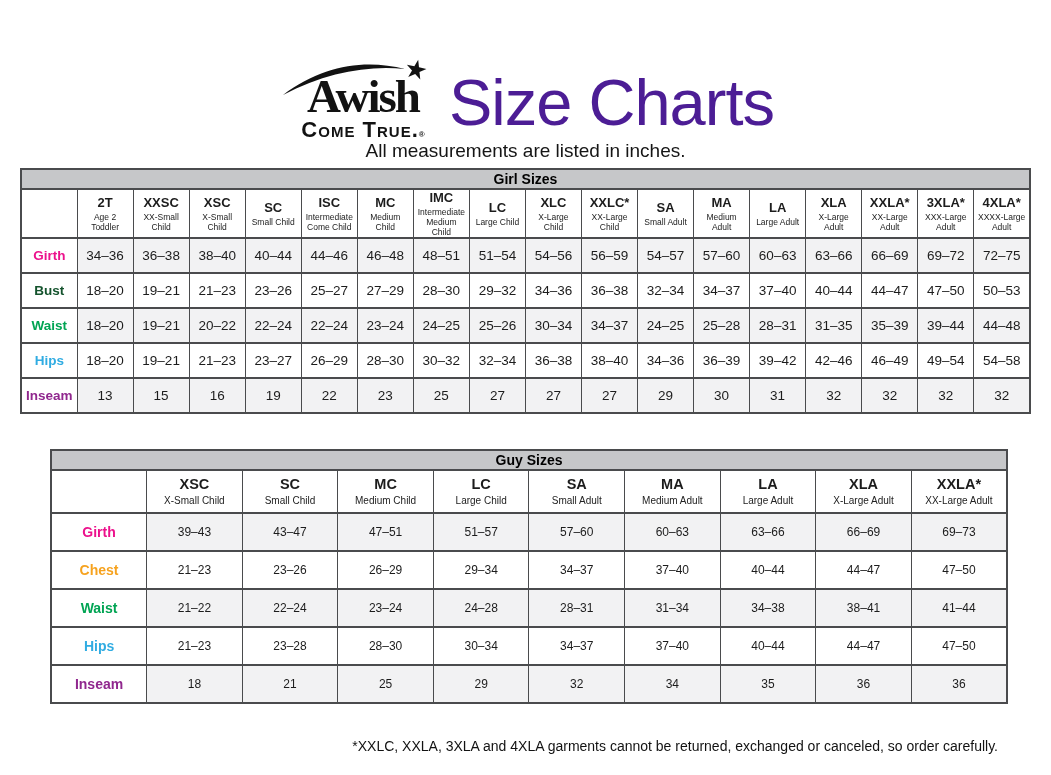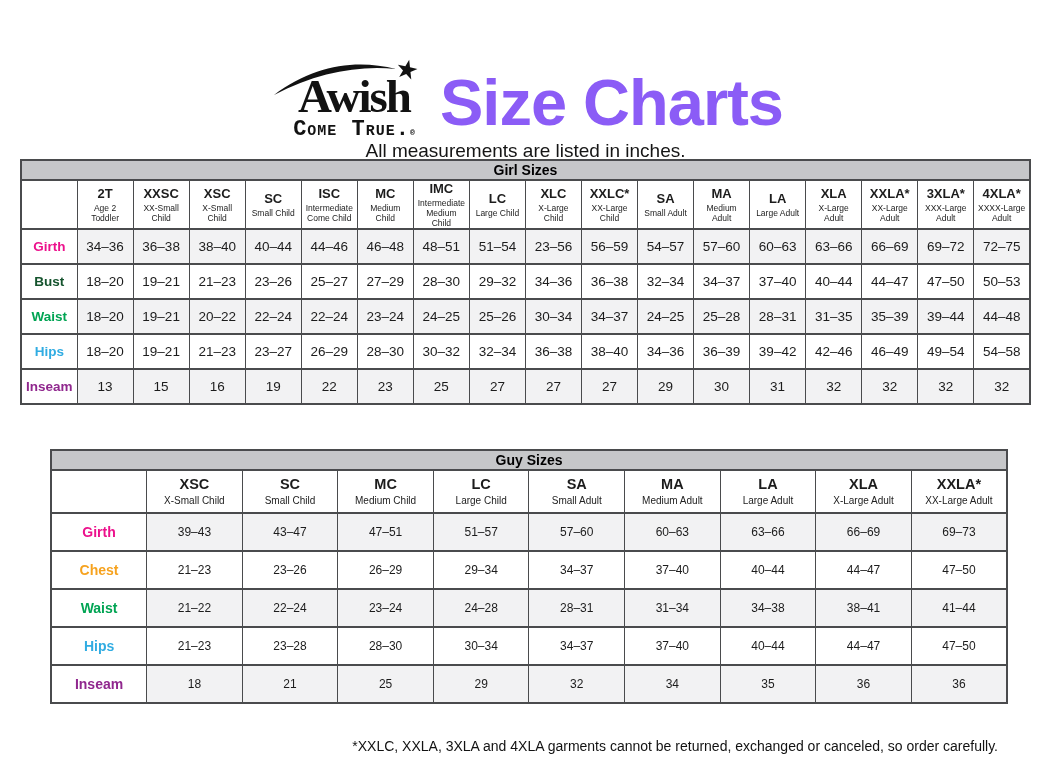--- a/index.html
+++ b/index.html
@@ -20,36 +20,36 @@
     position:absolute;top:26px;left:0;width:100%;
     display:flex;justify-content:center;align-items:center;
   }
   .brand{position:relative;width:172px;height:84px;color:#121212;flex:0 0 auto;}
   .brand-swoosh{position:absolute;left:2px;top:-3px;width:168px;height:42px;pointer-events:none;}
   .brand-line1{
     font-family:"Liberation Serif", serif;font-weight:700;font-size:47px;line-height:1;
     text-align:center;letter-spacing:-2px;margin-top:13px;
   }
   .brand-line2{
-    font-family:Liberation Mono, monospace;font-weight:700;font-size:22px;line-height:1;
+    font-family:Liberation Sans, sans-serif;font-weight:700;font-size:22px;line-height:1;
     text-align:center;font-variant:small-caps;letter-spacing:1px;margin-top:-1px;white-space:nowrap;
   }
   .brand-reg{font-size:8px;vertical-align:baseline;letter-spacing:0;}
   .page-title{
-    font-size:65px;font-weight:700;letter-spacing:-1px;color:#8b5cf6;
+    font-size:65px;font-weight:400;letter-spacing:-1px;color:#4c1d95;
     line-height:1;white-space:nowrap;
   }
   .subtitle{
     position:absolute;top:121px;left:0;width:100%;text-align:center;
     font-size:19px;color:#151515;
   }
 
   
   .table-wrap{position:absolute;}
-  #girl-wrap{left:20px;top:159px;width:1011px;}
+  #girl-wrap{left:20px;top:168px;width:1011px;}
   #guy-wrap{left:50px;top:449px;width:958px;}
 
   table.size-table{
     border-collapse:collapse;table-layout:fixed;width:100%;
     border:2px solid var(--border);
     font-family:"Liberation Sans", sans-serif;
   }
   .size-table th,.size-table td{
     border:1px solid var(--border);
     border-top-width:2px;border-bottom-width:2px;
@@ -181,21 +181,21 @@
         <tr class="stripe">
           <td class="rowlabel" style="color: rgb(236, 17, 140);">Girth</td>
           <td>34–36</td>
           <td>36–38</td>
           <td>38–40</td>
           <td>40–44</td>
           <td>44–46</td>
           <td>46–48</td>
           <td>48–51</td>
           <td>51–54</td>
-          <td>23–56</td>
+          <td>54–56</td>
           <td>56–59</td>
           <td>54–57</td>
           <td>57–60</td>
           <td>60–63</td>
           <td>63–66</td>
           <td>66–69</td>
           <td>69–72</td>
           <td>72–75</td>
         </tr>
         <tr>

